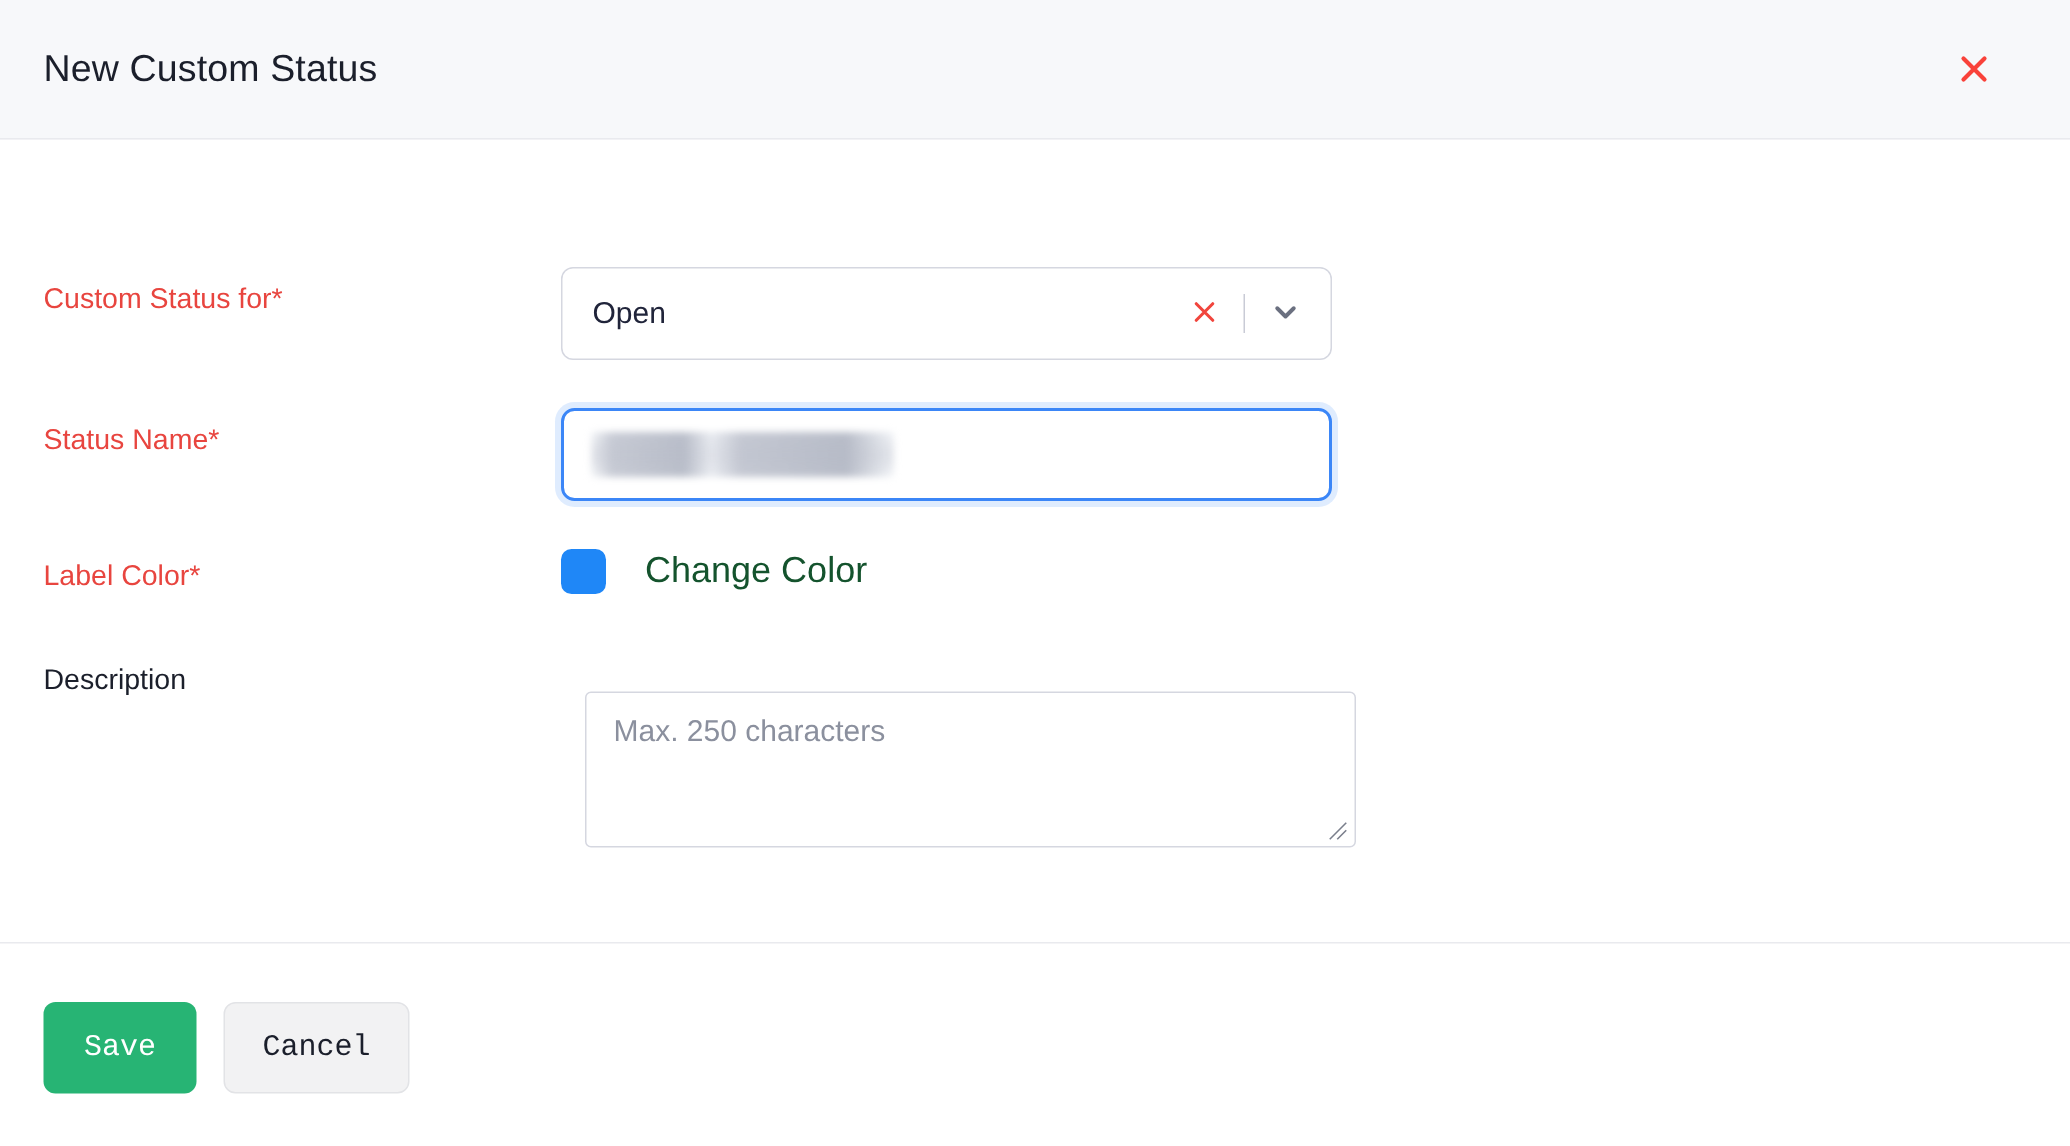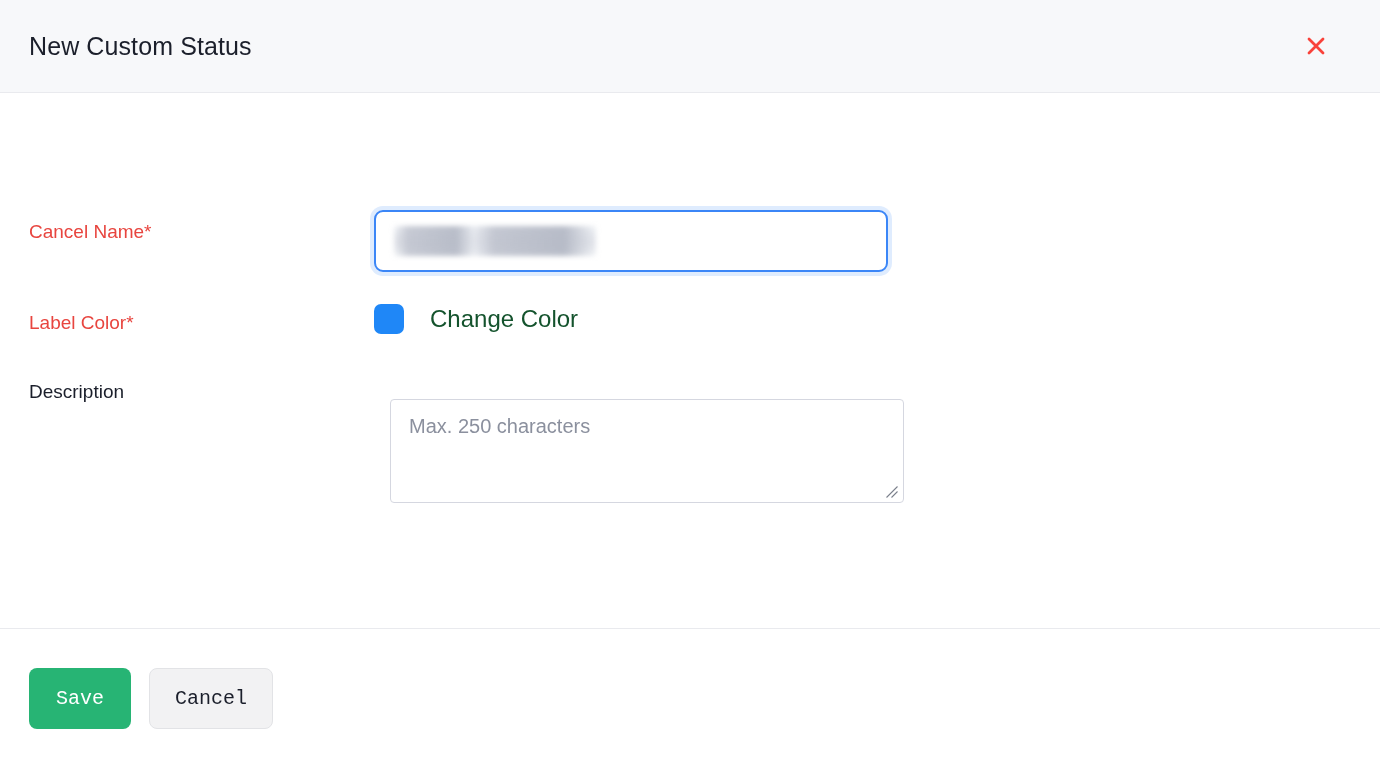--- a/index.html
+++ b/index.html
@@ -268,24 +268,45 @@
         <svg width="24" height="24" viewBox="0 0 24 24" fill="none">
           <path d="M5 5 L19 19 M19 5 L5 19" stroke="#f9423a" stroke-width="2.8" stroke-linecap="round"></path>
         </svg>
       </span>
     </button>
   </div>
 
   <div class="dialog-body">
 
     <div class="form-row row-status-for">
+      <div class="form-label">Custom Status for*</div>
+      <div class="form-control">
+        <div class="select-box">
+          <span class="select-value">Open</span>
+          <button class="select-clear">
+            <span>
+              <svg width="20" height="20" viewBox="0 0 20 20" fill="none">
+                <path d="M4.5 4.5 L15.5 15.5 M15.5 4.5 L4.5 15.5" stroke="#f1453d" stroke-width="2.1" stroke-linecap="round"></path>
+              </svg>
+            </span>
+          </button>
+          <span class="select-divider"></span>
+          <button class="select-arrow">
+            <span>
+              <svg width="20" height="20" viewBox="0 0 20 20" fill="none">
+                <path d="M4.5 7.5 L10 13 L15.5 7.5" stroke="#6b7080" stroke-width="2.6" stroke-linecap="round" stroke-linejoin="round"></path>
+              </svg>
+            </span>
+          </button>
+        </div>
+      </div>
     </div>
 
     <div class="form-row row-status-name">
-      <div class="form-label">Cancel Name*</div>
+      <div class="form-label">Status Name*</div>
       <div class="form-control">
         <div class="text-input-wrap">
           <div class="redacted-value"></div>
         </div>
       </div>
     </div>
 
     <div class="form-row row-label-color">
       <div class="form-label">Label Color*</div>
       <div class="form-control">

